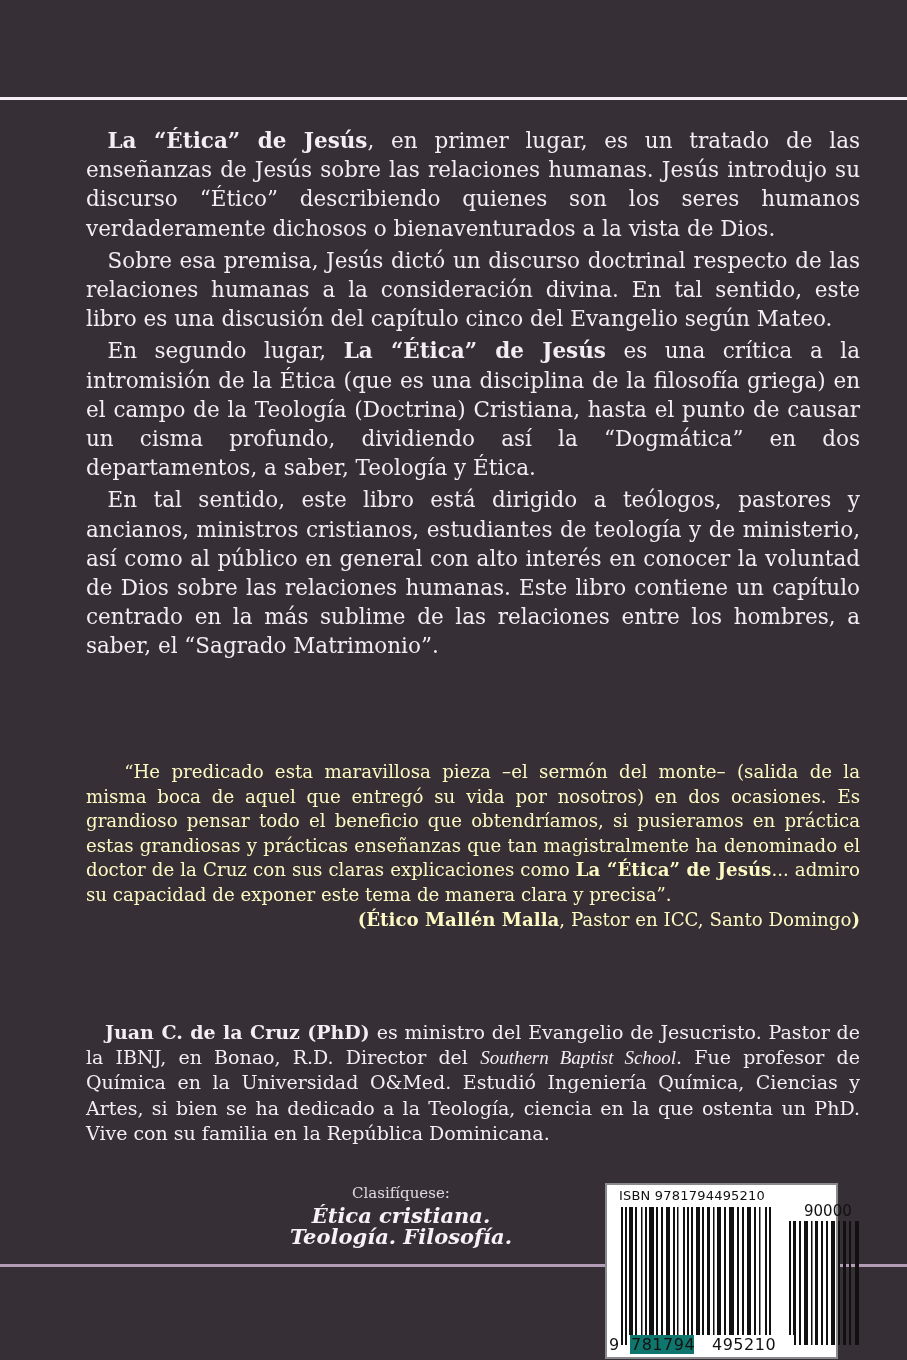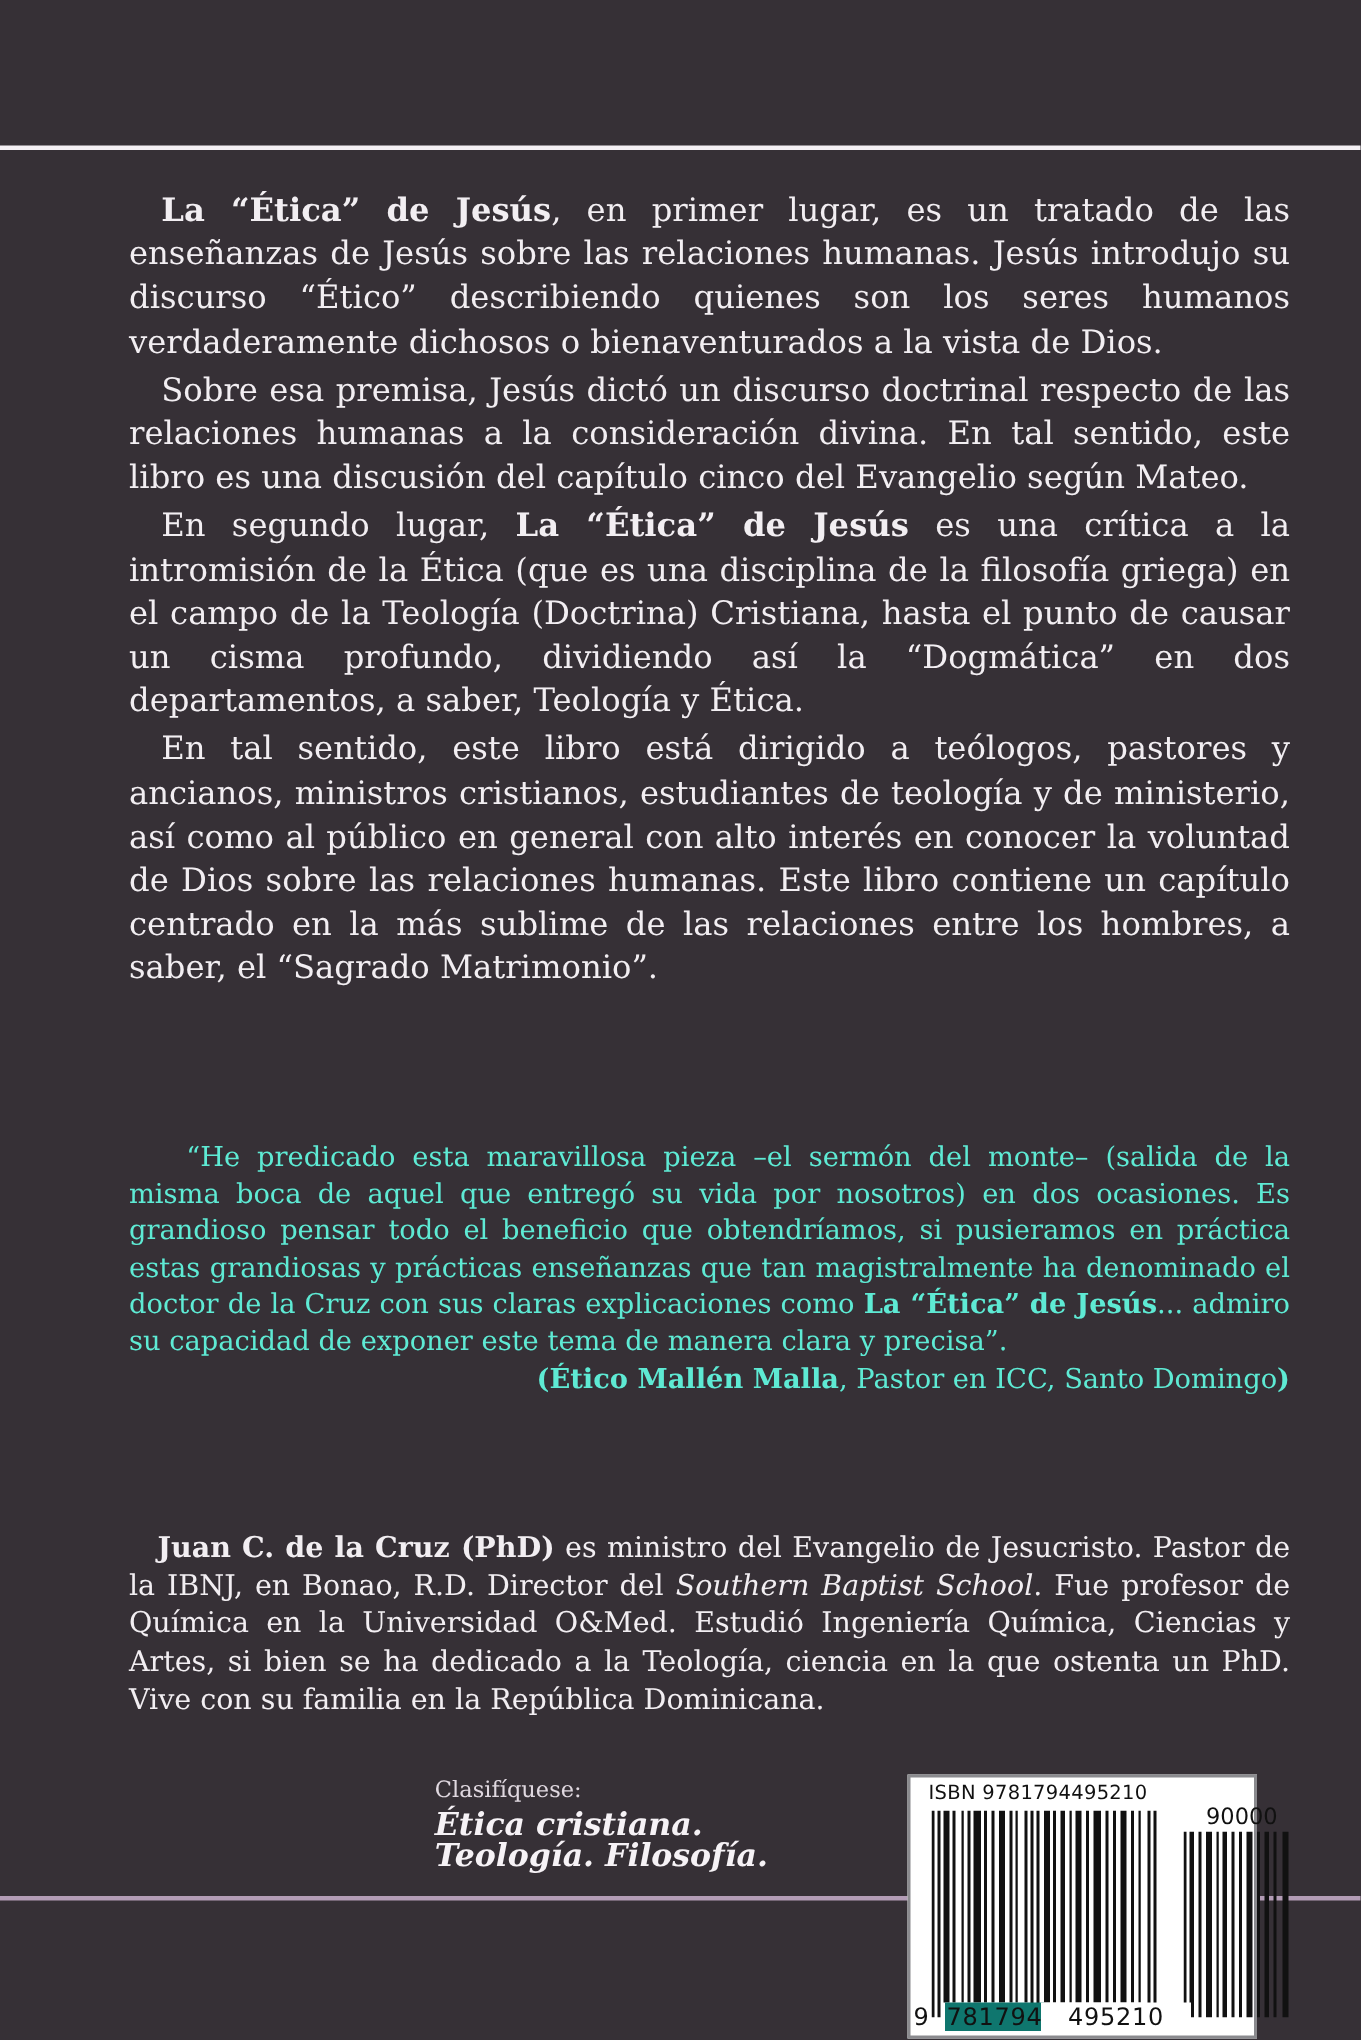--- a/index.html
+++ b/index.html
@@ -38,42 +38,42 @@
     }
     .para b { font-weight: bold; }
     .blurb {
       position: absolute;
       left: 86px;
       top: 760px;
       width: 774px;
       font-size: 18.2px;
       line-height: 24.6px;
       text-align: justify;
-      color: #5eead4;
+      color: #fef9c3;
     }
     .blurb .indent { padding-left: 20px; }
     .attribution {
       text-align: right;
       margin-top: 0;
     }
     .bio {
       position: absolute;
       left: 86px;
       top: 1020px;
       width: 774px;
       font-size: 19px;
       line-height: 25.2px;
       text-align: justify;
     }
-    .bio i { font-style: italic; }
+    .bio i { font-style: italic; font-family: Liberation Serif, serif; }
     .classify {
       position: absolute;
       right: 395px;
       top: 1183px;
-      text-align: left;
+      text-align: center;
       font-size: 15px;
       line-height: 21.5px;
       color: #e0d8e0;
     }
     .classify .cat {
       font-style: italic;
       font-weight: bold;
       color: #f6f2f6;
       font-size: 21px;
     }

